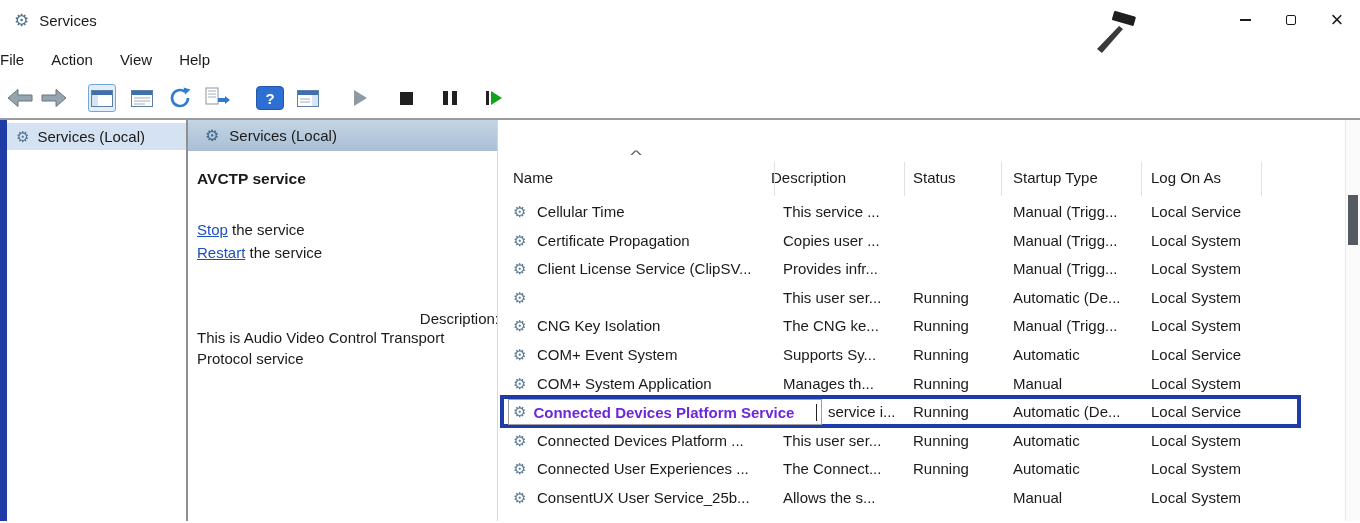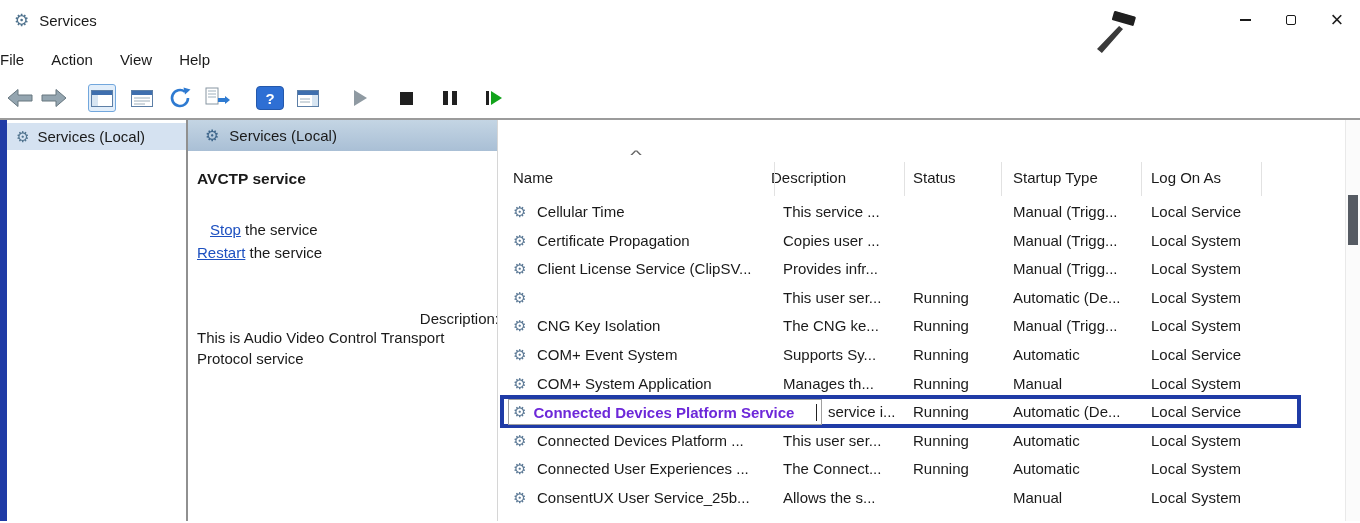--- a/index.html
+++ b/index.html
@@ -46,21 +46,21 @@
   .tree-gear { font-size:15px; color:#51748f; }
   .splitter { position:absolute; left:186px; top:0; width:2px; height:100%; background:#909090; }
   .main { position:absolute; left:188px; top:0; right:0; height:100%; }
   .main-header { position:absolute; left:0; top:0; right:0; height:31px;
     background:linear-gradient(180deg,#c4d5e4,#a9bfd5); display:flex; align-items:center; padding-left:17px; gap:10px; }
   .header-gear { font-size:16px; color:#3f678c; }
 
   
   .info { position:absolute; left:9px; top:50px; width:302px; }
   .svc-title { font-weight:bold; font-size:15.5px; }
-  .stop-line { margin-top:30px; line-height:23px;margin-left:13px; }
+  .stop-line { margin-top:30px; line-height:23px; }
   .restart-line { line-height:23px; }
   .link { color:var(--link-blue); text-decoration:underline; cursor:pointer; }
   .desc-label { margin-top:46px;text-align:right; }
   .desc-text { margin-top:1px; line-height:20.5px; }
 
   
   .list-panel { position:absolute; left:309px; top:0; width:848px; height:100%; background:#fff;
     border-left:1px solid #d6d6d6; overflow:hidden; }
   .sort-caret { position:absolute; left:118px; top:27px; width:40px; text-align:center; color:#666;
     font-size:13px; transform:scaleX(1.9); }

